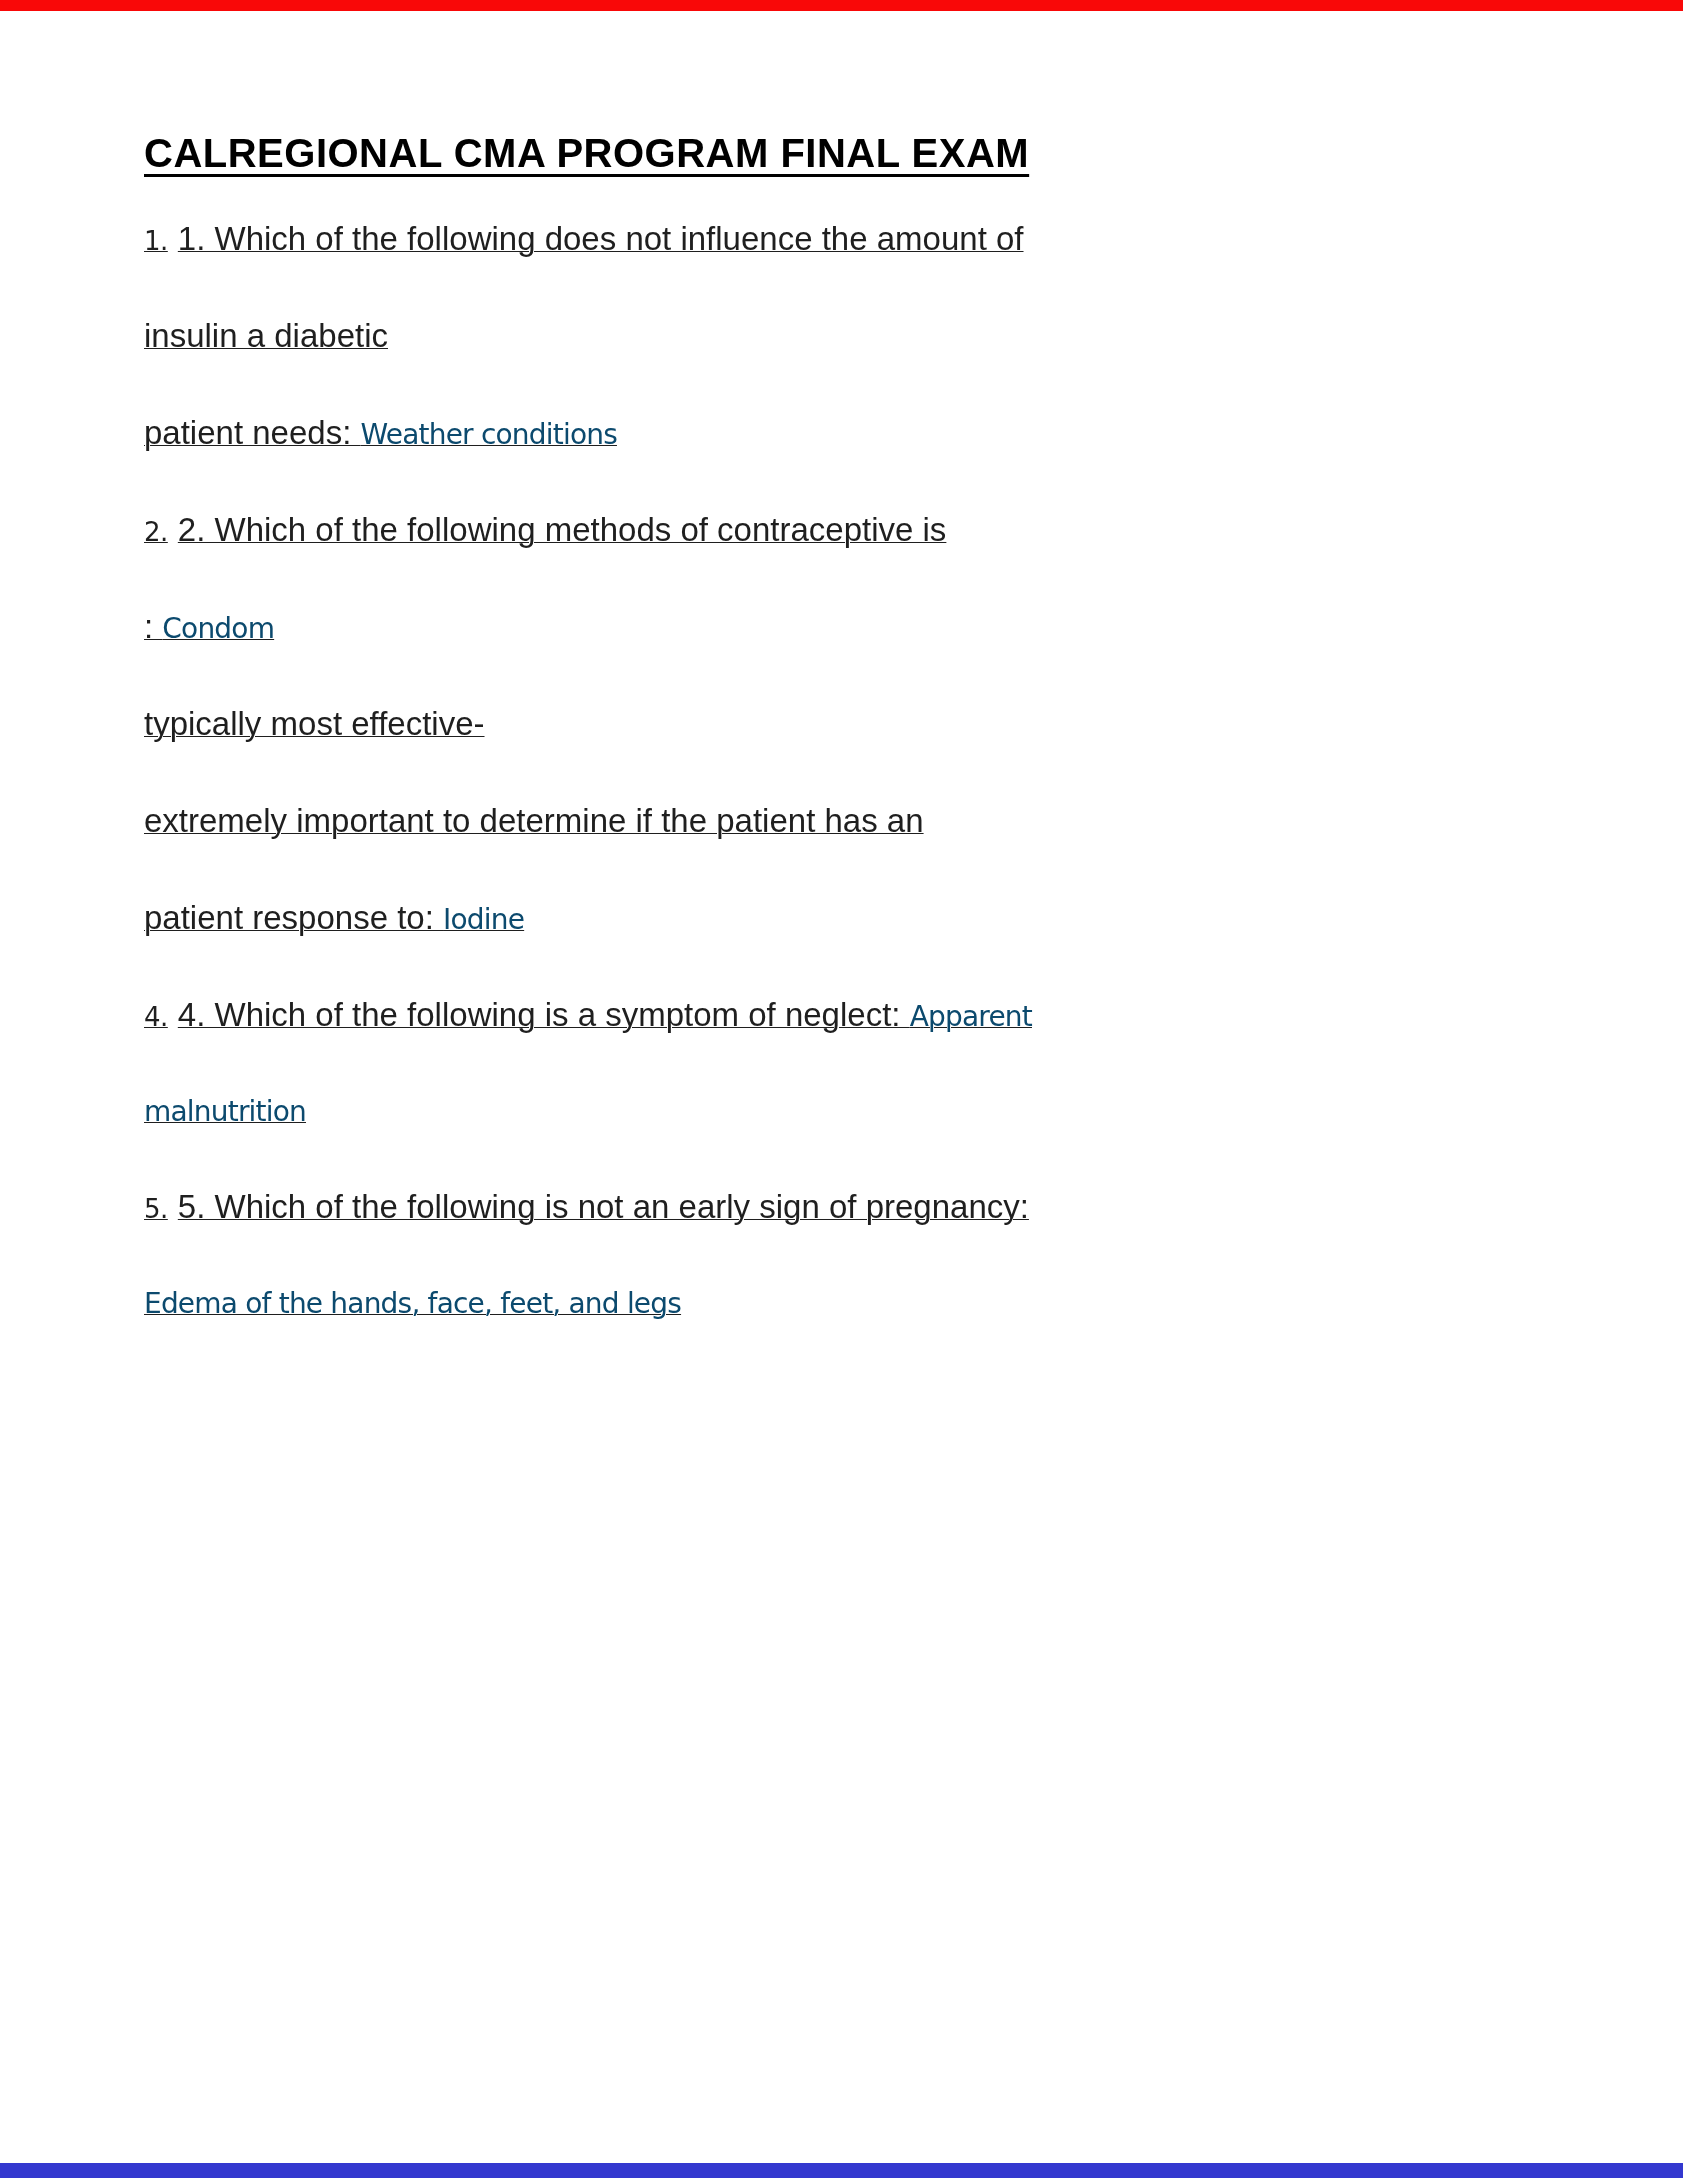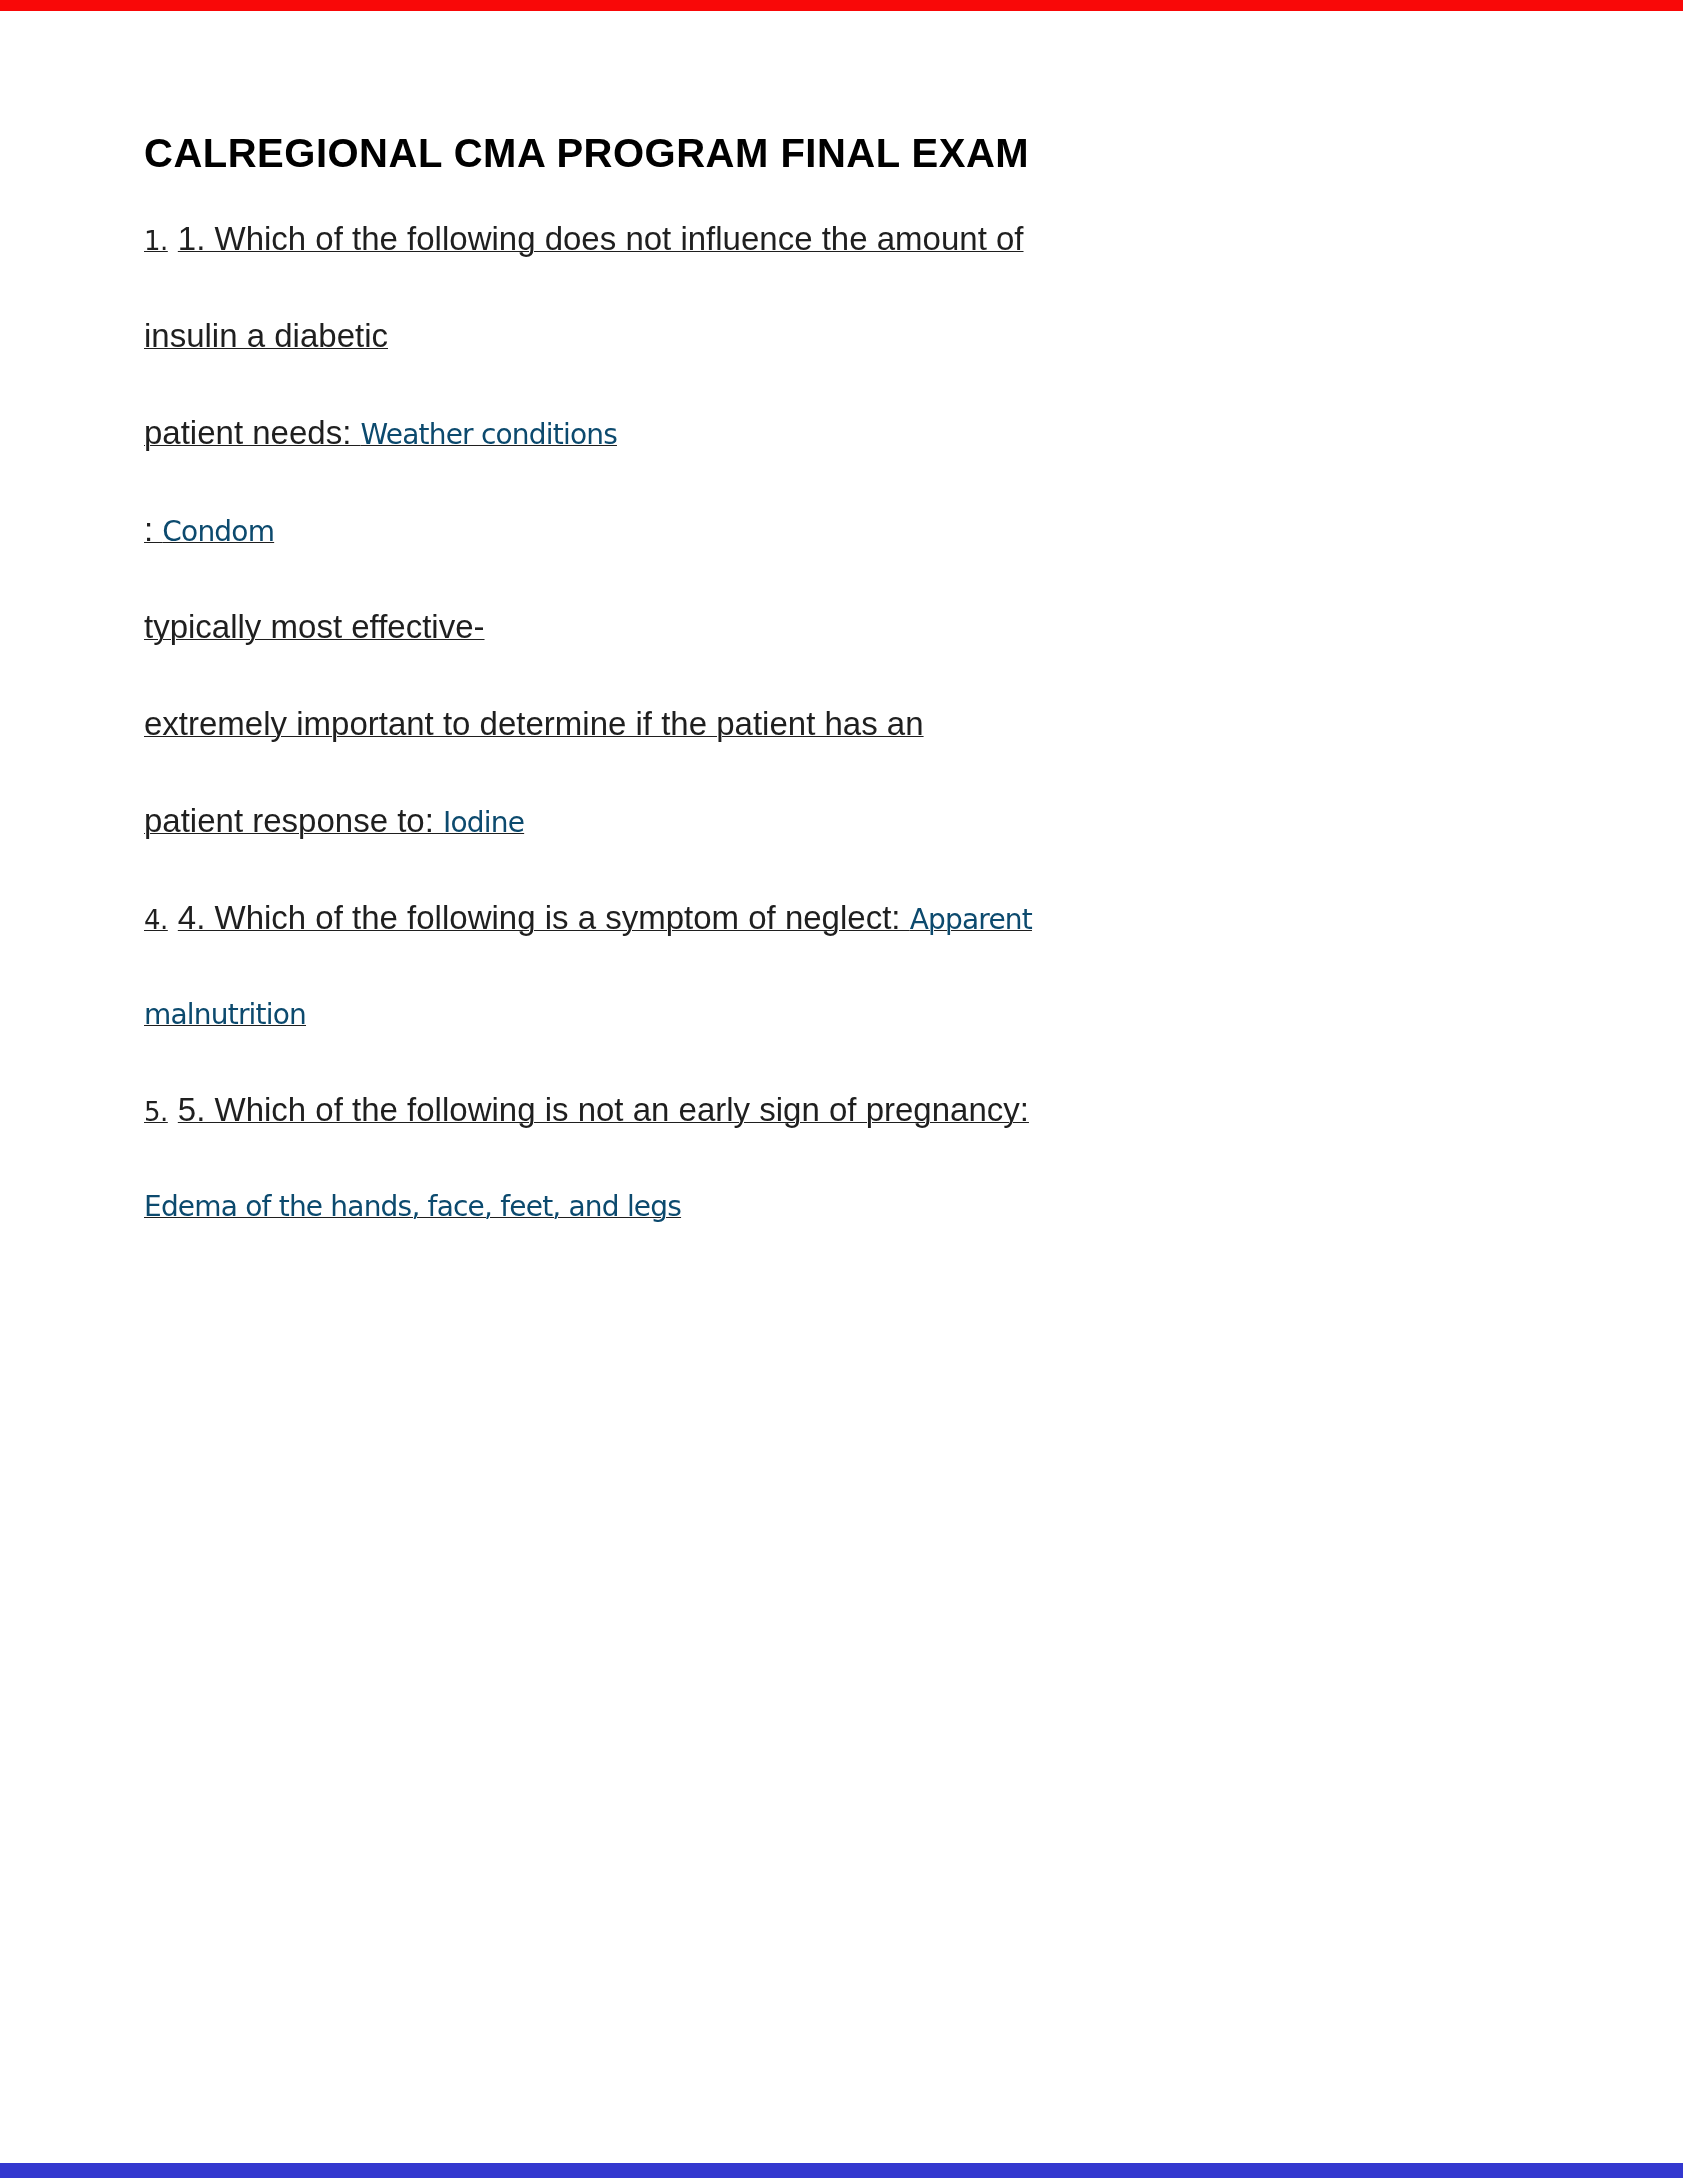--- a/index.html
+++ b/index.html
@@ -31,20 +31,21 @@
     position: absolute;
     top: 111px;
     left: 144px;
     width: 1406px;
   }
   .doc-title {
     font-size: 40px;
     font-weight: bold;
     line-height: 85px;
     color: #000000;
+    text-decoration: underline;
     text-decoration-thickness: 3px;
     text-underline-offset: 7px;
     letter-spacing: 0.5px;
     white-space: nowrap;
     font-family: "Liberation Sans", sans-serif;
   }
   .line {
     line-height: 85px;
     white-space: nowrap;
     font-size: 0; 
@@ -75,20 +76,21 @@
 <body>
 
 <div class="top-bar" style="background: rgb(249, 8, 8);"></div>
 
 <div class="page-content">
   <div class="doc-title">CALREGIONAL CMA PROGRAM FINAL EXAM</div>
   <div id="questions-list">
       <div class="line"><span class="marker">1.</span><span class="qtext">1. Which of the following does not influence the amount of</span></div>
       <div class="line"><span class="qtext">insulin a diabetic</span></div>
       <div class="line"><span class="qtext">patient needs: </span><span class="answer">Weather conditions</span></div>
+      <div class="line"><span class="marker">2.</span><span class="qtext">2. Which of the following methods of contraceptive is</span></div>
       <div class="line"><span class="qtext">: </span><span class="answer">Condom</span></div>
       <div class="line"><span class="qtext">typically most effective-</span></div>
       <div class="line"><span class="qtext">extremely important to determine if the patient has an</span></div>
       <div class="line"><span class="qtext">patient response to: </span><span class="answer">Iodine</span></div>
       <div class="line"><span class="marker">4.</span><span class="qtext">4. Which of the following is a symptom of neglect: </span><span class="answer">Apparent</span></div>
       <div class="line"><span class="answer">malnutrition</span></div>
       <div class="line"><span class="marker">5.</span><span class="qtext">5. Which of the following is not an early sign of pregnancy:</span></div>
       <div class="line"><span class="answer">Edema of the hands, face, feet, and legs</span></div>
     </div>
 </div>

